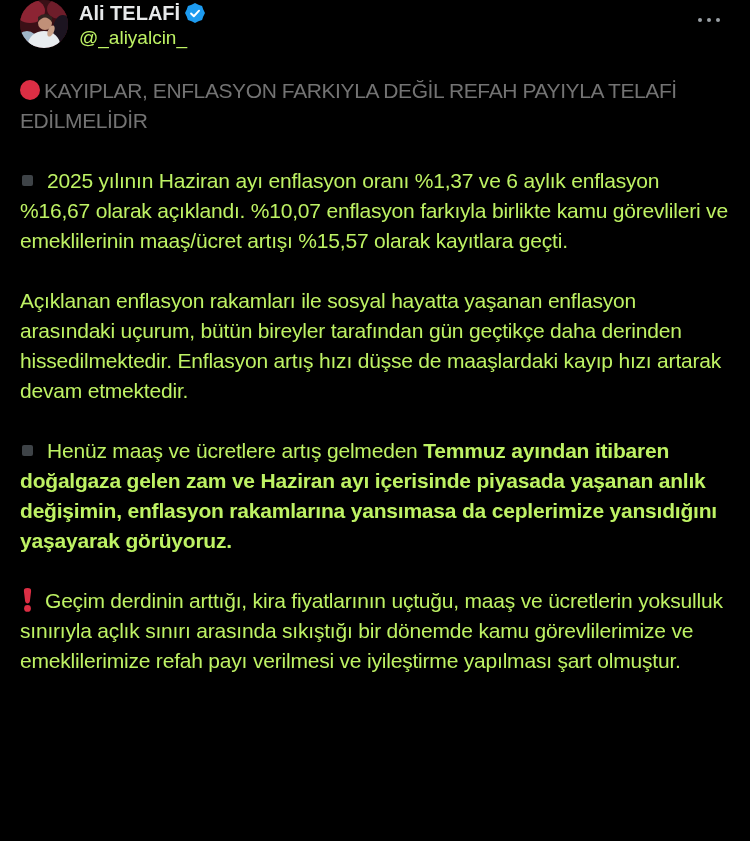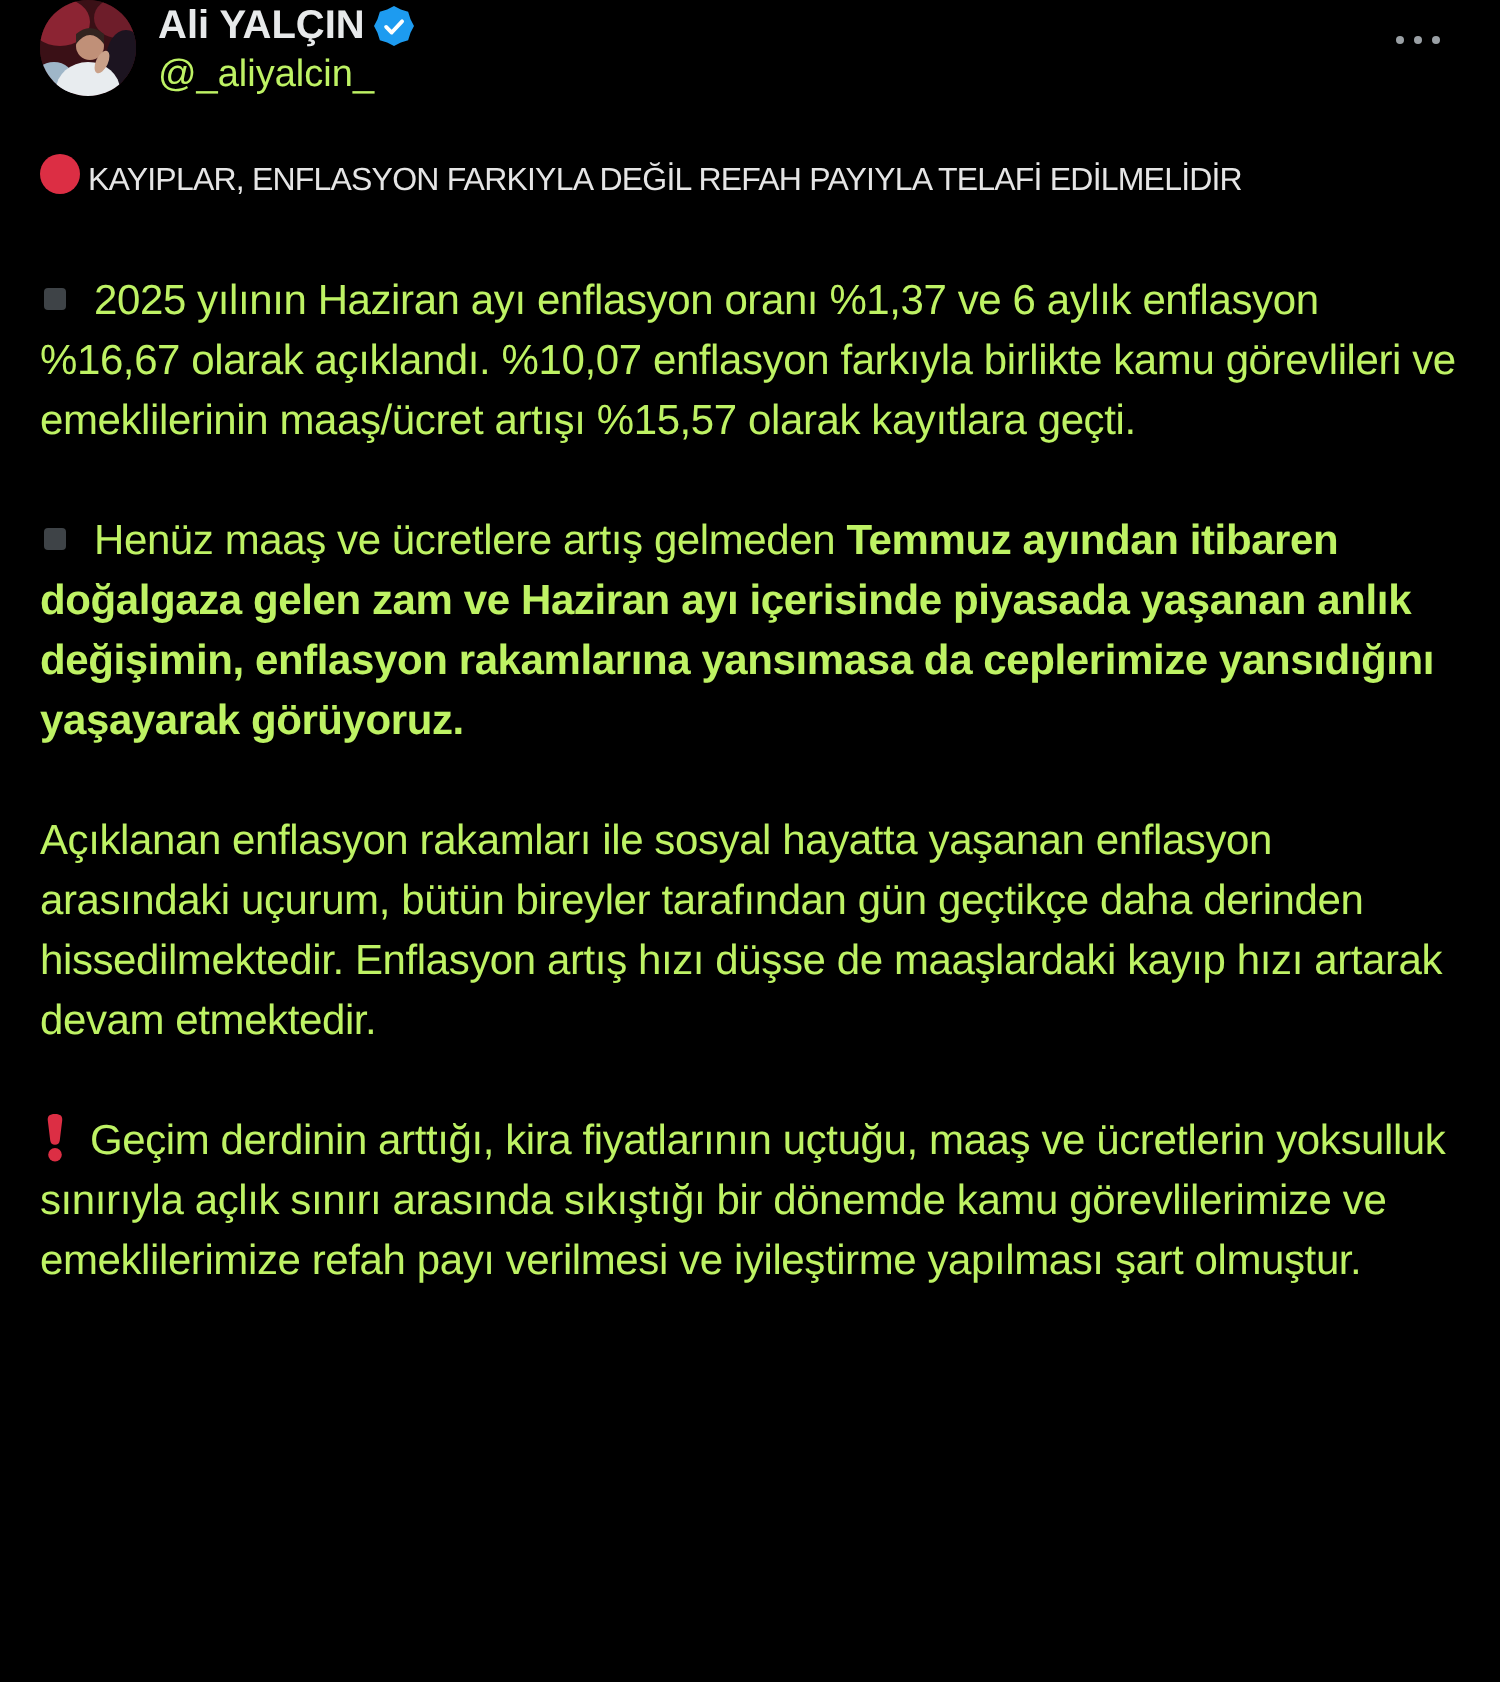--- a/index.html
+++ b/index.html
@@ -29,22 +29,22 @@
   .badge{width:20px;height:20px;display:block;}
   .handle{font-size:19px;color:#bef264;line-height:23px;margin-top:1px;cursor:pointer;}
   .more-btn{
     position:absolute;right:26px;top:14px;
     display:flex;gap:5px;align-items:center;cursor:pointer;padding:4px;
   }
   .more-btn i{width:4px;height:4px;border-radius:50%;background:#9aa0a5;display:block;}
   .body{padding:0 20px;}
   .title{
     margin-top:27px;
-    font-size:16px;line-height:30px;letter-spacing:-0.4px;
-    color:#e5e5e5;font-weight:400;
+    font-size:21px;line-height:30px;letter-spacing:-0.4px;
+    color:#737373;font-weight:400;
   }
   .para{
     margin-top:30px;
     font-size:21px;line-height:30px;letter-spacing:-0.2px;
     color:#bef264;font-weight:400;
   }
   .para b{font-weight:700;letter-spacing:-0.2px;}
   .emoji-circle{
     display:inline-block;width:20px;height:20px;border-radius:50%;
     background:#dc2e44;vertical-align:-2px;margin-right:4px;
@@ -72,21 +72,21 @@
         <ellipse cx="43" cy="30" rx="10" ry="15" fill="#1c1420"></ellipse>
         <ellipse cx="7" cy="40" rx="10" ry="9" fill="#9fb6c8"></ellipse>
         <ellipse cx="24" cy="45" rx="16" ry="14" fill="#e8ecef"></ellipse>
         <circle cx="25" cy="23" r="7" fill="#c09078"></circle>
         <path d="M18 22 q7 -9 14 0 l0 -5 q-7 -6 -14 0 Z" fill="#32231f"></path>
         <ellipse cx="31" cy="31" rx="3" ry="6" fill="#caa189" transform="rotate(25 31 31)"></ellipse>
       </svg>
     </div>
     <div class="names">
       <div class="name-row">
-        <span class="display-name">Ali YALÇIN</span>
+        <span class="display-name">Ali TELAFİ</span>
         <svg class="badge" viewBox="0 0 20.8 20.8">
           <polygon fill="#1d9bf0" points="20.80,10.40 18.99,13.96 17.75,17.75 13.96,18.99 10.40,20.80 6.84,18.99 3.05,17.75 1.81,13.96 0,10.40 1.81,6.84 3.05,3.05 6.84,1.81 10.40,0 13.96,1.81 17.75,3.05 18.99,6.84"></polygon>
           <path d="M6.3 10.9 l2.9 2.9 L14.6 8" fill="none" stroke="#ffffff" stroke-width="2" stroke-linecap="round" stroke-linejoin="round"></path>
         </svg>
       </div>
       <div class="handle">@_aliyalcin_</div>
     </div>
     <div class="more-btn">
       <i></i>
         <i></i>
@@ -99,25 +99,25 @@
     <div class="title">
       <span class="emoji-circle"></span><span>KAYIPLAR, ENFLASYON FARKIYLA DEĞİL REFAH PAYIYLA TELAFİ EDİLMELİDİR</span>
     </div>
 
     <div class="para">
       <span class="emoji-square"></span><span>2025 yılının Haziran ayı enflasyon oranı %1,37 ve 6 aylık enflasyon %16,67 olarak açıklandı. %10,07 enflasyon farkıyla birlikte kamu görevlileri ve emeklilerinin maaş/ücret artışı %15,57 olarak kayıtlara geçti.</span>
     </div>
 
 
     <div class="para">
-      <span class="emoji-square"></span><span>Henüz maaş ve ücretlere artış gelmeden </span><b>Temmuz ayından itibaren doğalgaza gelen zam ve Haziran ayı içerisinde piyasada yaşanan anlık değişimin, enflasyon rakamlarına yansımasa da ceplerimize yansıdığını yaşayarak görüyoruz.</b>
+      <span>Açıklanan enflasyon rakamları ile sosyal hayatta yaşanan enflasyon arasındaki uçurum, bütün bireyler tarafından gün geçtikçe daha derinden hissedilmektedir. Enflasyon artış hızı düşse de maaşlardaki kayıp hızı artarak devam etmektedir.</span>
     </div>
 
     <div class="para">
-      <span>Açıklanan enflasyon rakamları ile sosyal hayatta yaşanan enflasyon arasındaki uçurum, bütün bireyler tarafından gün geçtikçe daha derinden hissedilmektedir. Enflasyon artış hızı düşse de maaşlardaki kayıp hızı artarak devam etmektedir.</span>
+      <span class="emoji-square"></span><span>Henüz maaş ve ücretlere artış gelmeden </span><b>Temmuz ayından itibaren doğalgaza gelen zam ve Haziran ayı içerisinde piyasada yaşanan anlık değişimin, enflasyon rakamlarına yansımasa da ceplerimize yansıdığını yaşayarak görüyoruz.</b>
     </div>
 
     <div class="para">
       <svg class="emoji-exclaim" viewBox="0 0 11 24">
         <path d="M5.5 0 C8.3 0 9.3 1.1 9.1 3.2 L7.9 13.1 C7.75 14.7 6.8 15.4 5.5 15.4 C4.2 15.4 3.25 14.7 3.1 13.1 L1.9 3.2 C1.7 1.1 2.7 0 5.5 0 Z" fill="#dc2e44"></path>
         <circle cx="5.5" cy="20.4" r="3.4" fill="#dc2e44"></circle>
       </svg><span>Geçim derdinin arttığı, kira fiyatlarının uçtuğu, maaş ve ücretlerin yoksulluk sınırıyla açlık sınırı arasında sıkıştığı bir dönemde kamu görevlilerimize ve emeklilerimize refah payı verilmesi ve iyileştirme yapılması şart olmuştur.</span>
     </div>
 
   </div>

